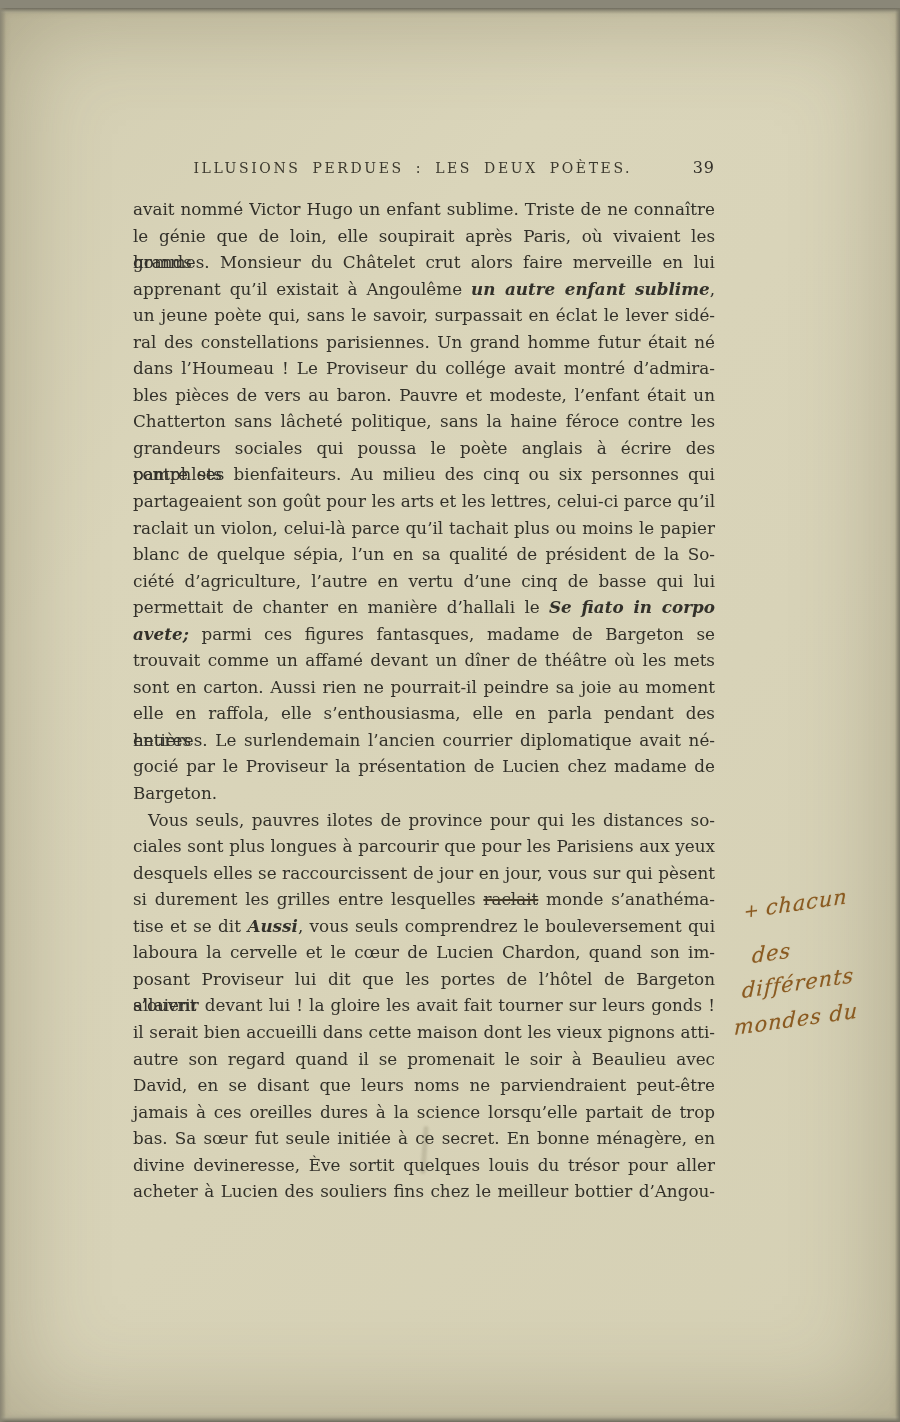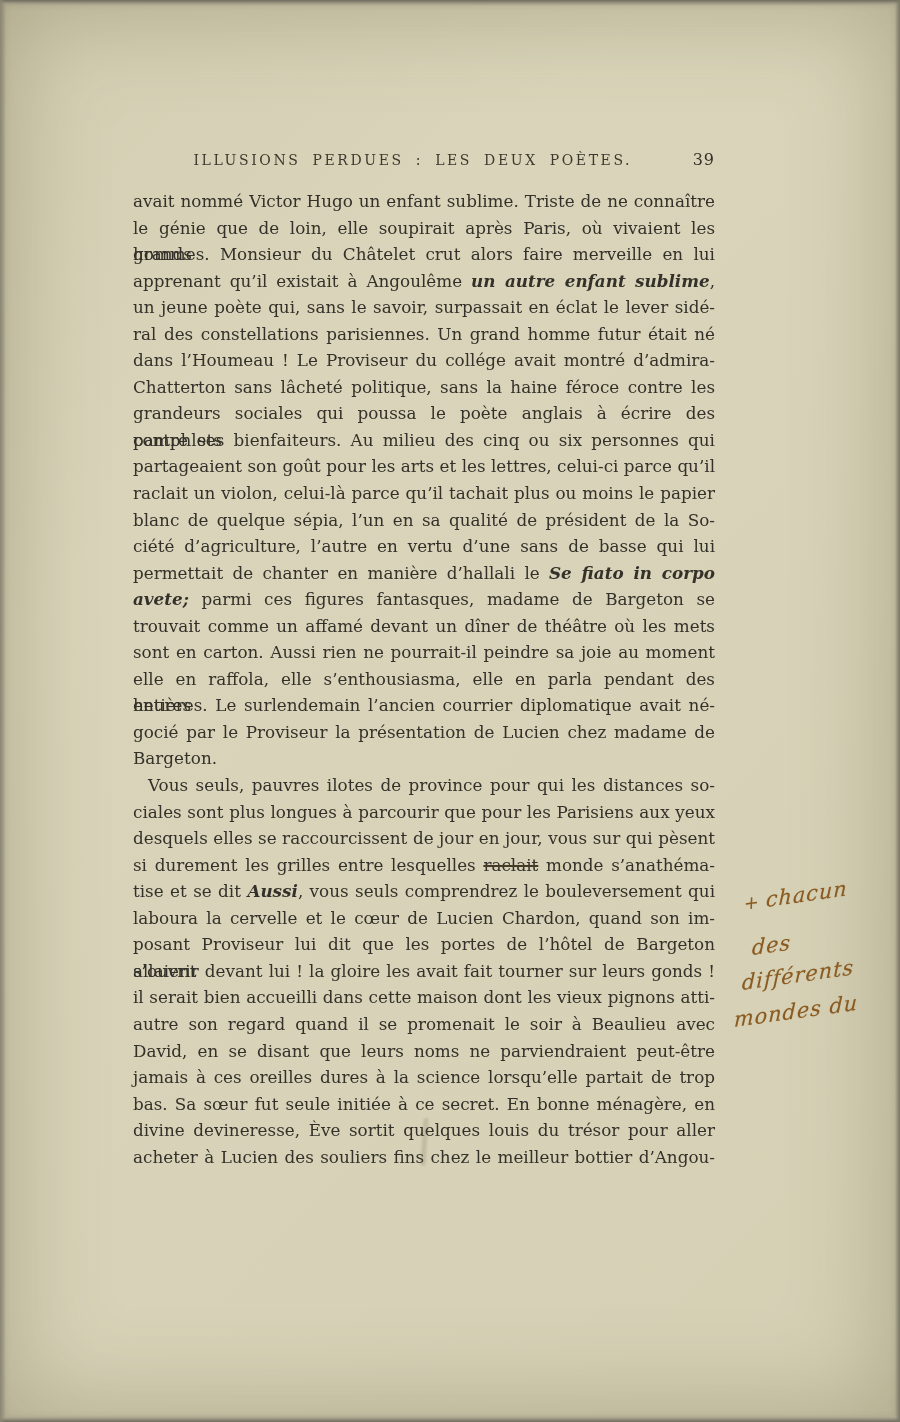--- a/index.html
+++ b/index.html
@@ -5,20 +5,21 @@
   html,body{margin:0;padding:0;}
   body{
     width:900px;height:1422px;position:relative;overflow:hidden;
     font-family:"DejaVu Serif","Liberation Serif",serif;
     background:#8a8778;
   }
   .scan-page{
     position:absolute;inset:0;
     background:linear-gradient(135deg,#d3ceb2 0%,#dad5ba 28%,#d8d3b8 60%,#d5d0b4 100%);
     box-shadow:inset 0 0 90px 18px rgba(90,80,52,.28), inset 0 0 8px 2px rgba(70,62,40,.25);
+    margin-top:8px;
   }
   .edge-top{position:absolute;top:0;left:0;width:100%;height:6px;
     background:linear-gradient(180deg,#6f6c5e,#a9a48c 70%,rgba(169,164,140,0));}
   .edge-bottom{position:absolute;bottom:0;left:0;width:100%;height:7px;
     background:linear-gradient(0deg,#6f6c5e,#b0ab92 70%,rgba(176,171,146,0));}
   .edge-right{position:absolute;top:0;right:0;width:5px;height:100%;
     background:linear-gradient(270deg,#797666,rgba(121,118,102,0));}
   .edge-left{position:absolute;top:0;left:0;width:6px;height:100%;
     background:linear-gradient(90deg,#8a8674,rgba(138,134,116,0));}
 
@@ -93,27 +94,28 @@
   </div>
 
   <div class="text-block" id="text-block">
       <div class="line j">avait nommé Victor Hugo un enfant sublime. Triste de ne connaître</div>
       <div class="line j">le génie que de loin, elle soupirait après Paris, où vivaient les grands</div>
       <div class="line j">hommes. Monsieur du Châtelet crut alors faire merveille en lui</div>
       <div class="line j">apprenant qu’il existait à Angoulême <i>un autre enfant sublime</i>,</div>
       <div class="line j">un jeune poète qui, sans le savoir, surpassait en éclat le lever sidé-</div>
       <div class="line j">ral des constellations parisiennes. Un grand homme futur était né</div>
       <div class="line j">dans l’Houmeau ! Le Proviseur du collége avait montré d’admira-</div>
+      <div class="line j">bles pièces de vers au baron. Pauvre et modeste, l’enfant était un</div>
       <div class="line j">Chatterton sans lâcheté politique, sans la haine féroce contre les</div>
       <div class="line j">grandeurs sociales qui poussa le poète anglais à écrire des pamphlets</div>
       <div class="line j">contre ses bienfaiteurs. Au milieu des cinq ou six personnes qui</div>
       <div class="line j">partageaient son goût pour les arts et les lettres, celui-ci parce qu’il</div>
       <div class="line j">raclait un violon, celui-là parce qu’il tachait plus ou moins le papier</div>
       <div class="line j">blanc de quelque sépia, l’un en sa qualité de président de la So-</div>
-      <div class="line j">ciété d’agriculture, l’autre en vertu d’une sans de basse qui lui</div>
+      <div class="line j">ciété d’agriculture, l’autre en vertu d’une cinq de basse qui lui</div>
       <div class="line j">permettait de chanter en manière d’hallali le <i>Se fiato in corpo</i></div>
       <div class="line j"><i>avete;</i> parmi ces figures fantasques, madame de Bargeton se</div>
       <div class="line j">trouvait comme un affamé devant un dîner de théâtre où les mets</div>
       <div class="line j">sont en carton. Aussi rien ne pourrait-il peindre sa joie au moment</div>
       <div class="line j">elle en raffola, elle s’enthousiasma, elle en parla pendant des heures</div>
       <div class="line j">entières. Le surlendemain l’ancien courrier diplomatique avait né-</div>
       <div class="line j">gocié par le Proviseur la présentation de Lucien chez madame de</div>
       <div class="line">Bargeton.</div>
       <div class="line j indent">Vous seuls, pauvres ilotes de province pour qui les distances so-</div>
       <div class="line j">ciales sont plus longues à parcourir que pour les Parisiens aux yeux</div>

